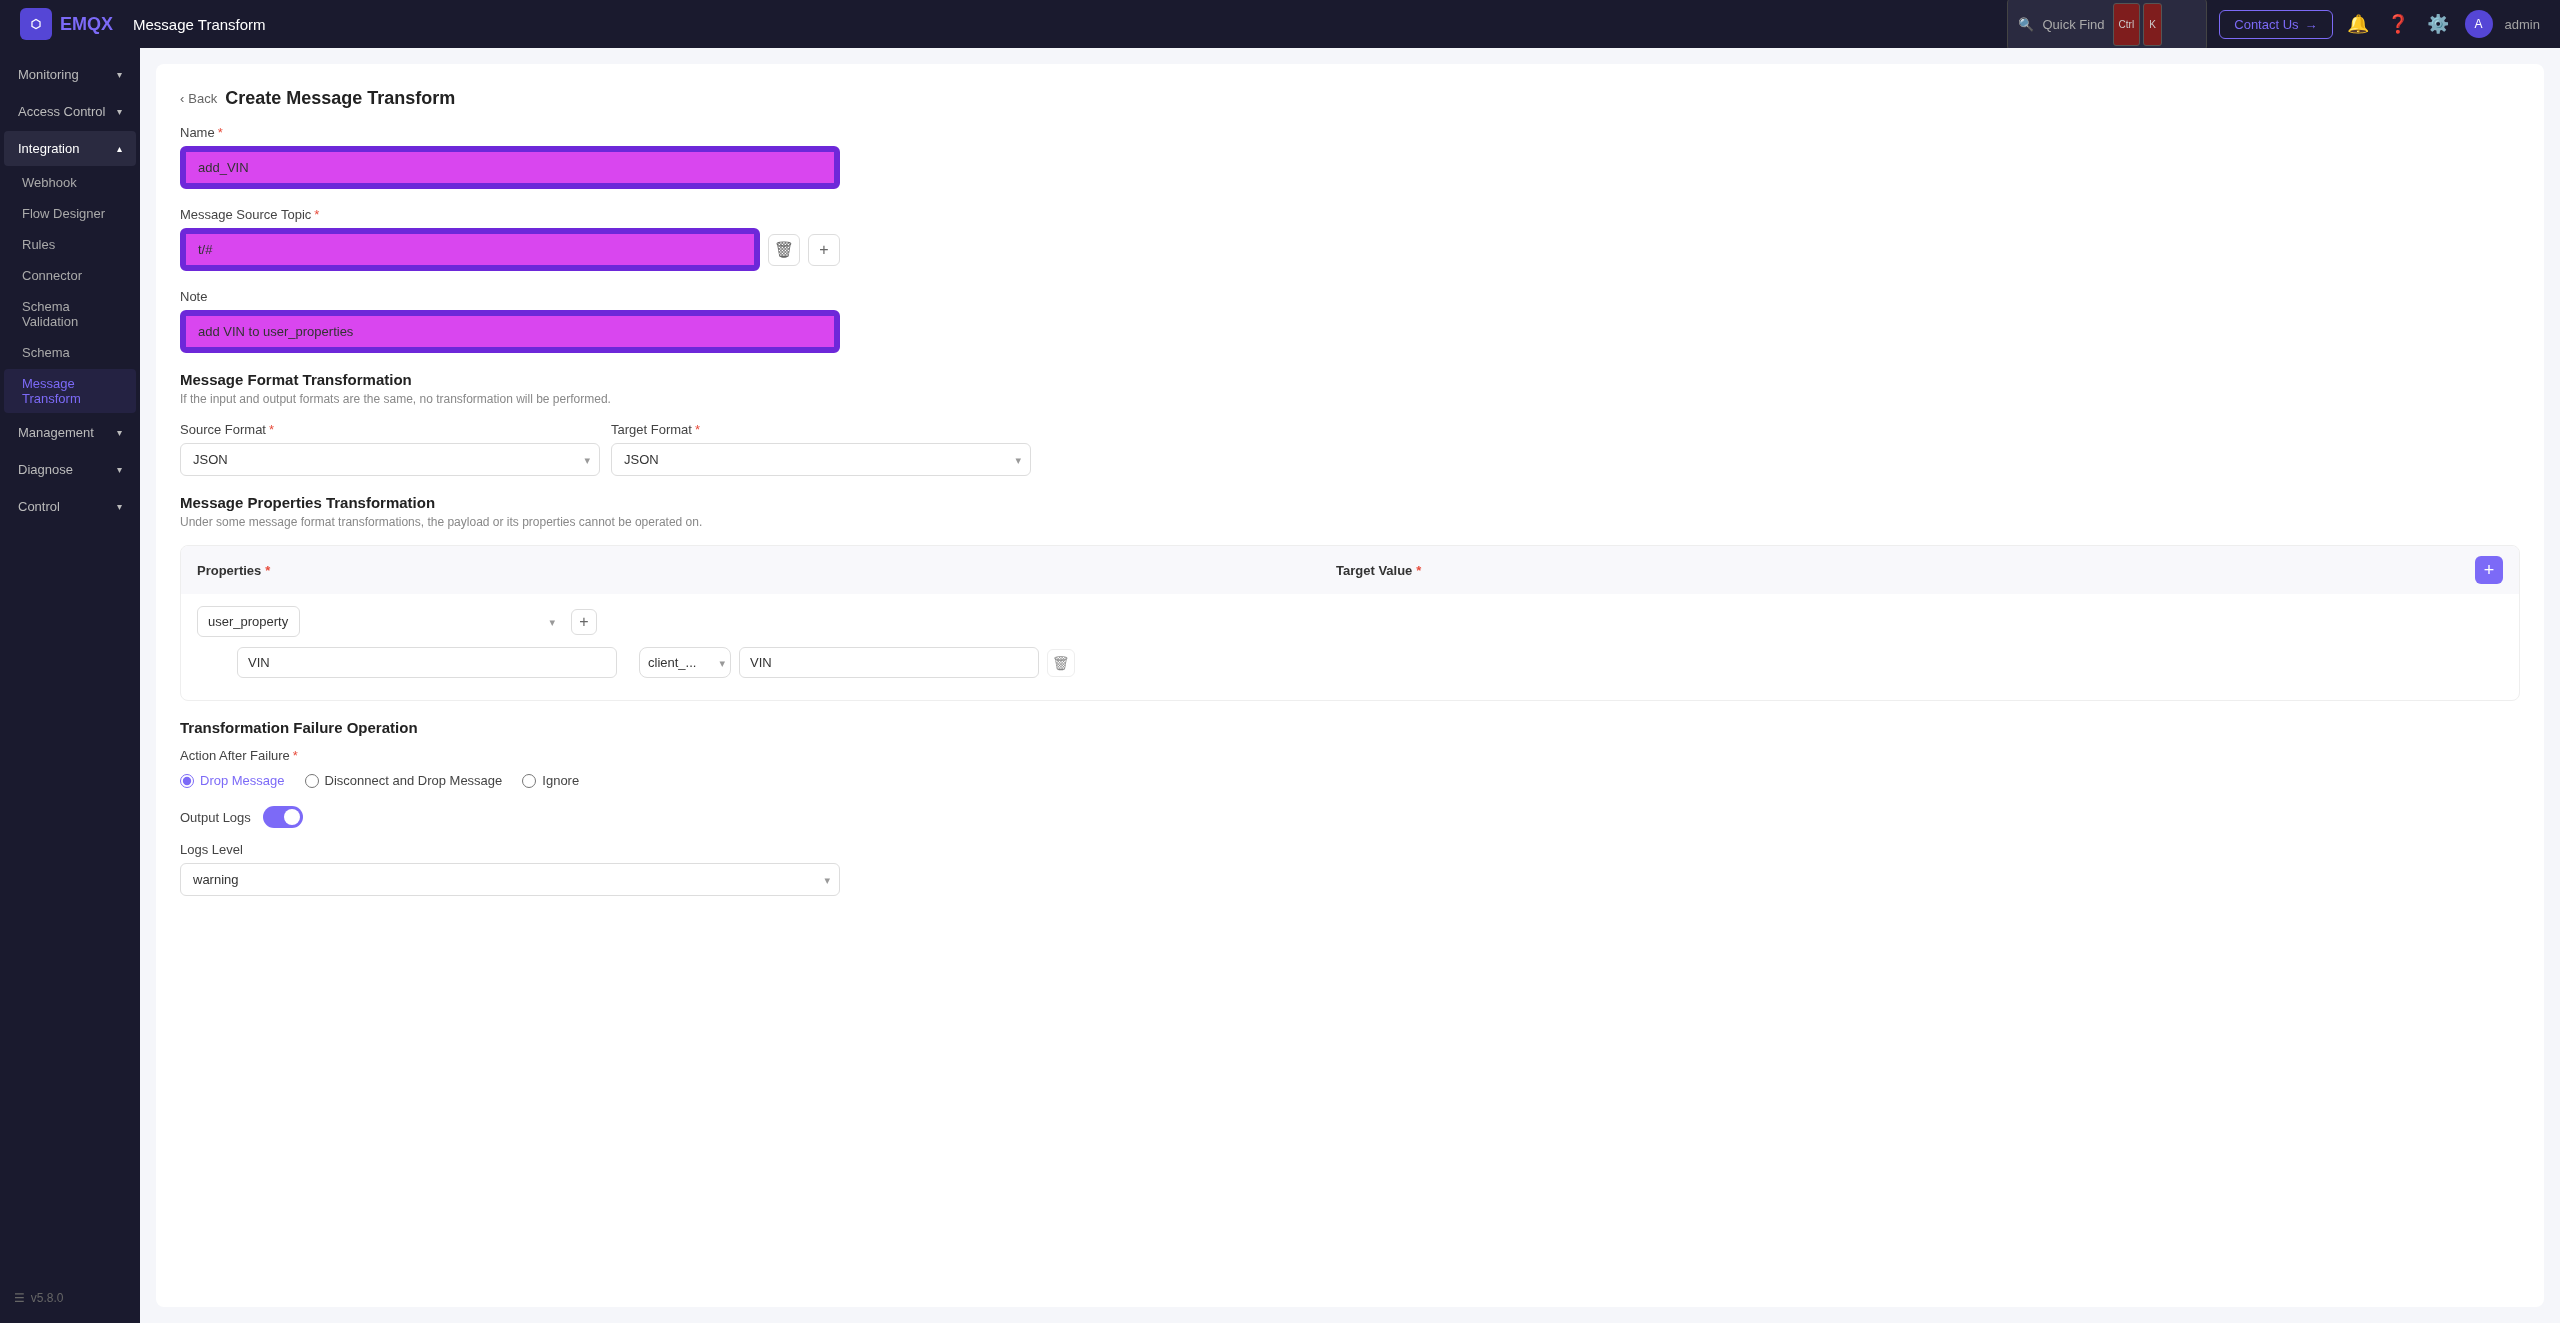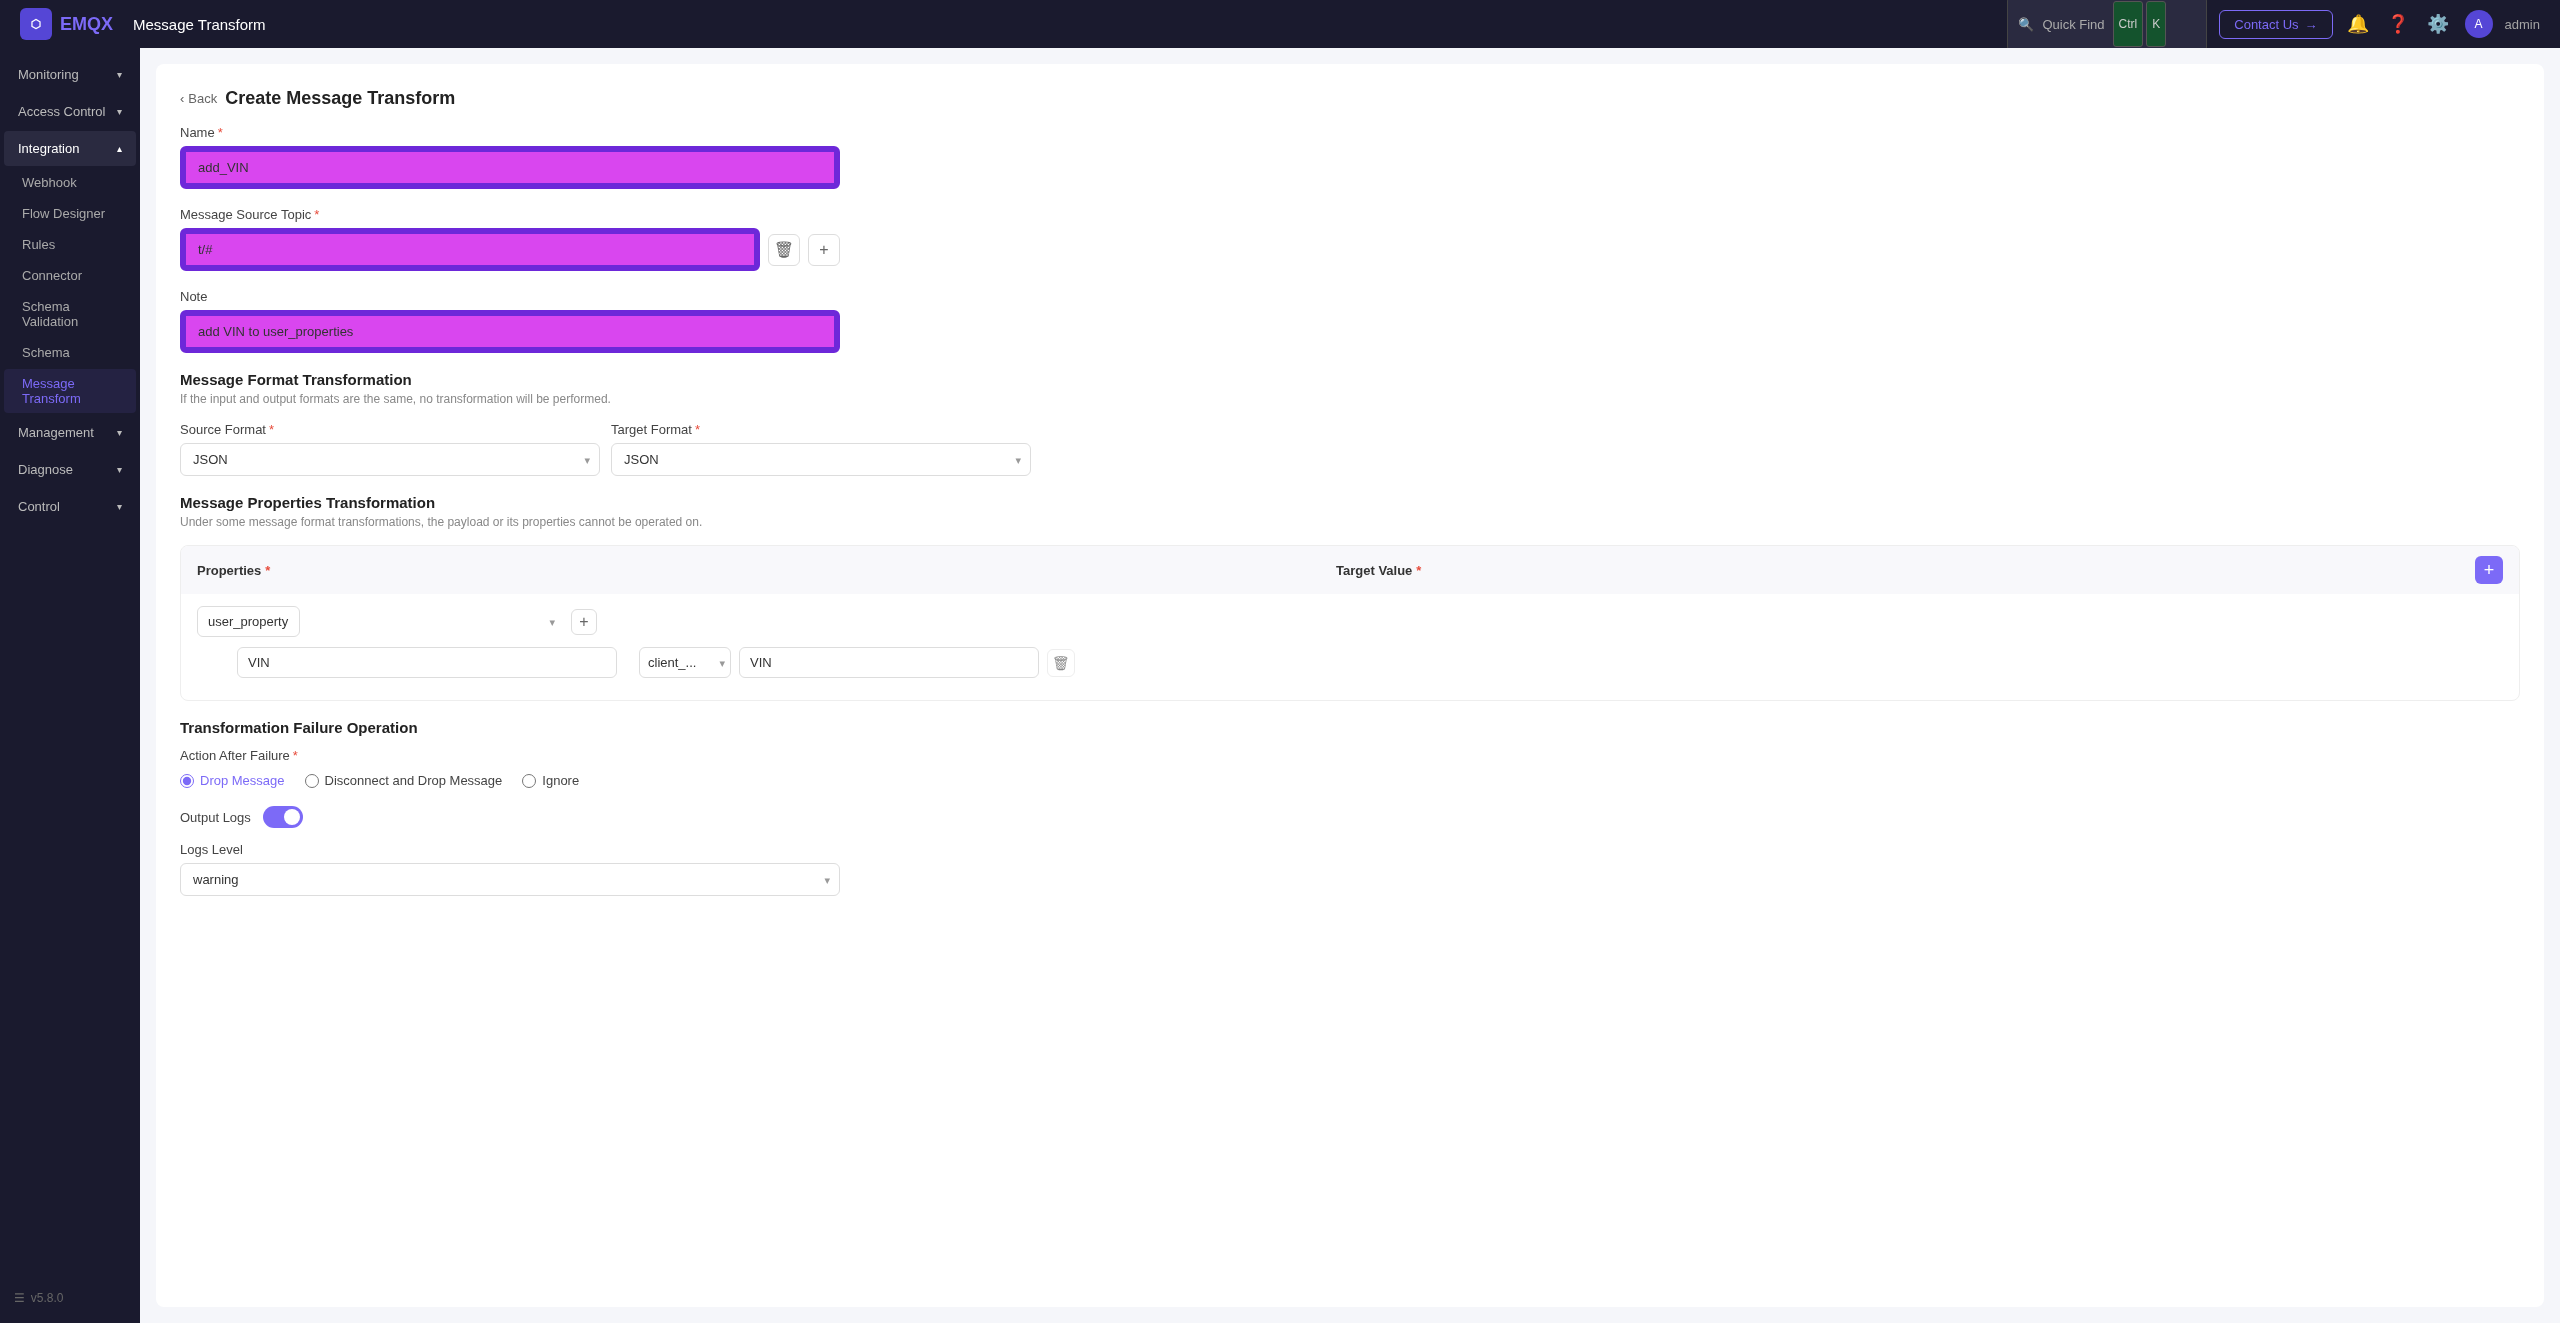--- a/index.html
+++ b/index.html
@@ -6,21 +6,21 @@
     body { font-family: -apple-system, BlinkMacSystemFont, 'Segoe UI', sans-serif; background: #f0f2f5; color: #333; font-size: 14px; display: flex; flex-direction: column; height: 100vh; overflow: hidden; }
 
     
     .header { background: #1a1a2e; display: flex; align-items: center; padding: 0 20px; height: 48px; flex-shrink: 0; }
     .header-logo { display: flex; align-items: center; gap: 8px; color: #7c6af7; font-weight: 700; font-size: 18px; margin-right: 20px; }
     .header-logo-icon { width: 32px; height: 32px; background: #5546d6; border-radius: 6px; display: flex; align-items: center; justify-content: center; color: white; font-size: 12px; font-weight: bold; }
     .header-title { color: #fff; font-size: 15px; font-weight: 500; flex: 1; }
     .header-right { display: flex; align-items: center; gap: 12px; }
     .quick-find { background: #2a2a40; border: 1px solid #444; border-radius: 6px; display: flex; align-items: center; padding: 5px 10px; gap: 8px; color: #aaa; font-size: 13px; width: 200px; }
     .quick-find-keys { display: flex; gap: 3px; }
-    .kbd { background: #14532d; border: 1px solid #555; border-radius: 3px; padding: 15px 5px; font-size: 12px; color: #ccc; }
+    .kbd { background: #7f1d1d; border: 1px solid #555; border-radius: 3px; padding: 15px 5px; font-size: 10px; color: #ccc; }
     .contact-btn { background: transparent; border: 1px solid #7c6af7; color: #7c6af7; padding: 6px 14px; border-radius: 6px; cursor: pointer; font-size: 13px; display: flex; align-items: center; gap: 6px; }
     .header-icon { color: #aaa; font-size: 18px; cursor: pointer; width: 28px; height: 28px; display: flex; align-items: center; justify-content: center; }
     .avatar { width: 28px; height: 28px; background: #5546d6; border-radius: 50%; display: flex; align-items: center; justify-content: center; color: white; font-size: 12px; }
     .admin-label { color: #a3a3a3; font-size: 13px; }
 
     
     .app-body { display: flex; flex: 1; overflow: hidden; }
 
     
     .sidebar { width: 140px; background: #1a1a2e; display: flex; flex-direction: column; padding: 8px 0; flex-shrink: 0; overflow-y: auto; }
@@ -289,21 +289,21 @@
               </div>
               <div class="prop-target-area"></div>
             </div>
 
             <div class="prop-row" style="padding-left: 40px;">
               <div style="flex:1;max-width:390px;">
                 <input class="prop-input" type="text" value="VIN" style="width: 100%;">
               </div>
               <div style="flex:1;display:flex;align-items:center;gap:8px;">
                 <div class="prop-client-wrap" style="position:relative;">
-                  <select class="prop-client-select" style="padding-right:24px;">
+                  <select class="prop-client-select" style="padding-right:24px;border-radius:8px;">
                     <option value="client_...">client_...</option>
                     <option value="client_id">client_id</option>
                     <option value="username">username</option>
                   </select>
                   <span style="position:absolute;right:6px;top:50%;transform:translateY(-50%);color:#999;pointer-events:none;font-size:11px;">▾</span>
                 </div>
                 <input class="prop-vin-input" type="text" value="VIN" style="max-width: 300px;">
                 <button class="delete-btn">🗑</button>
               </div>
             </div>

